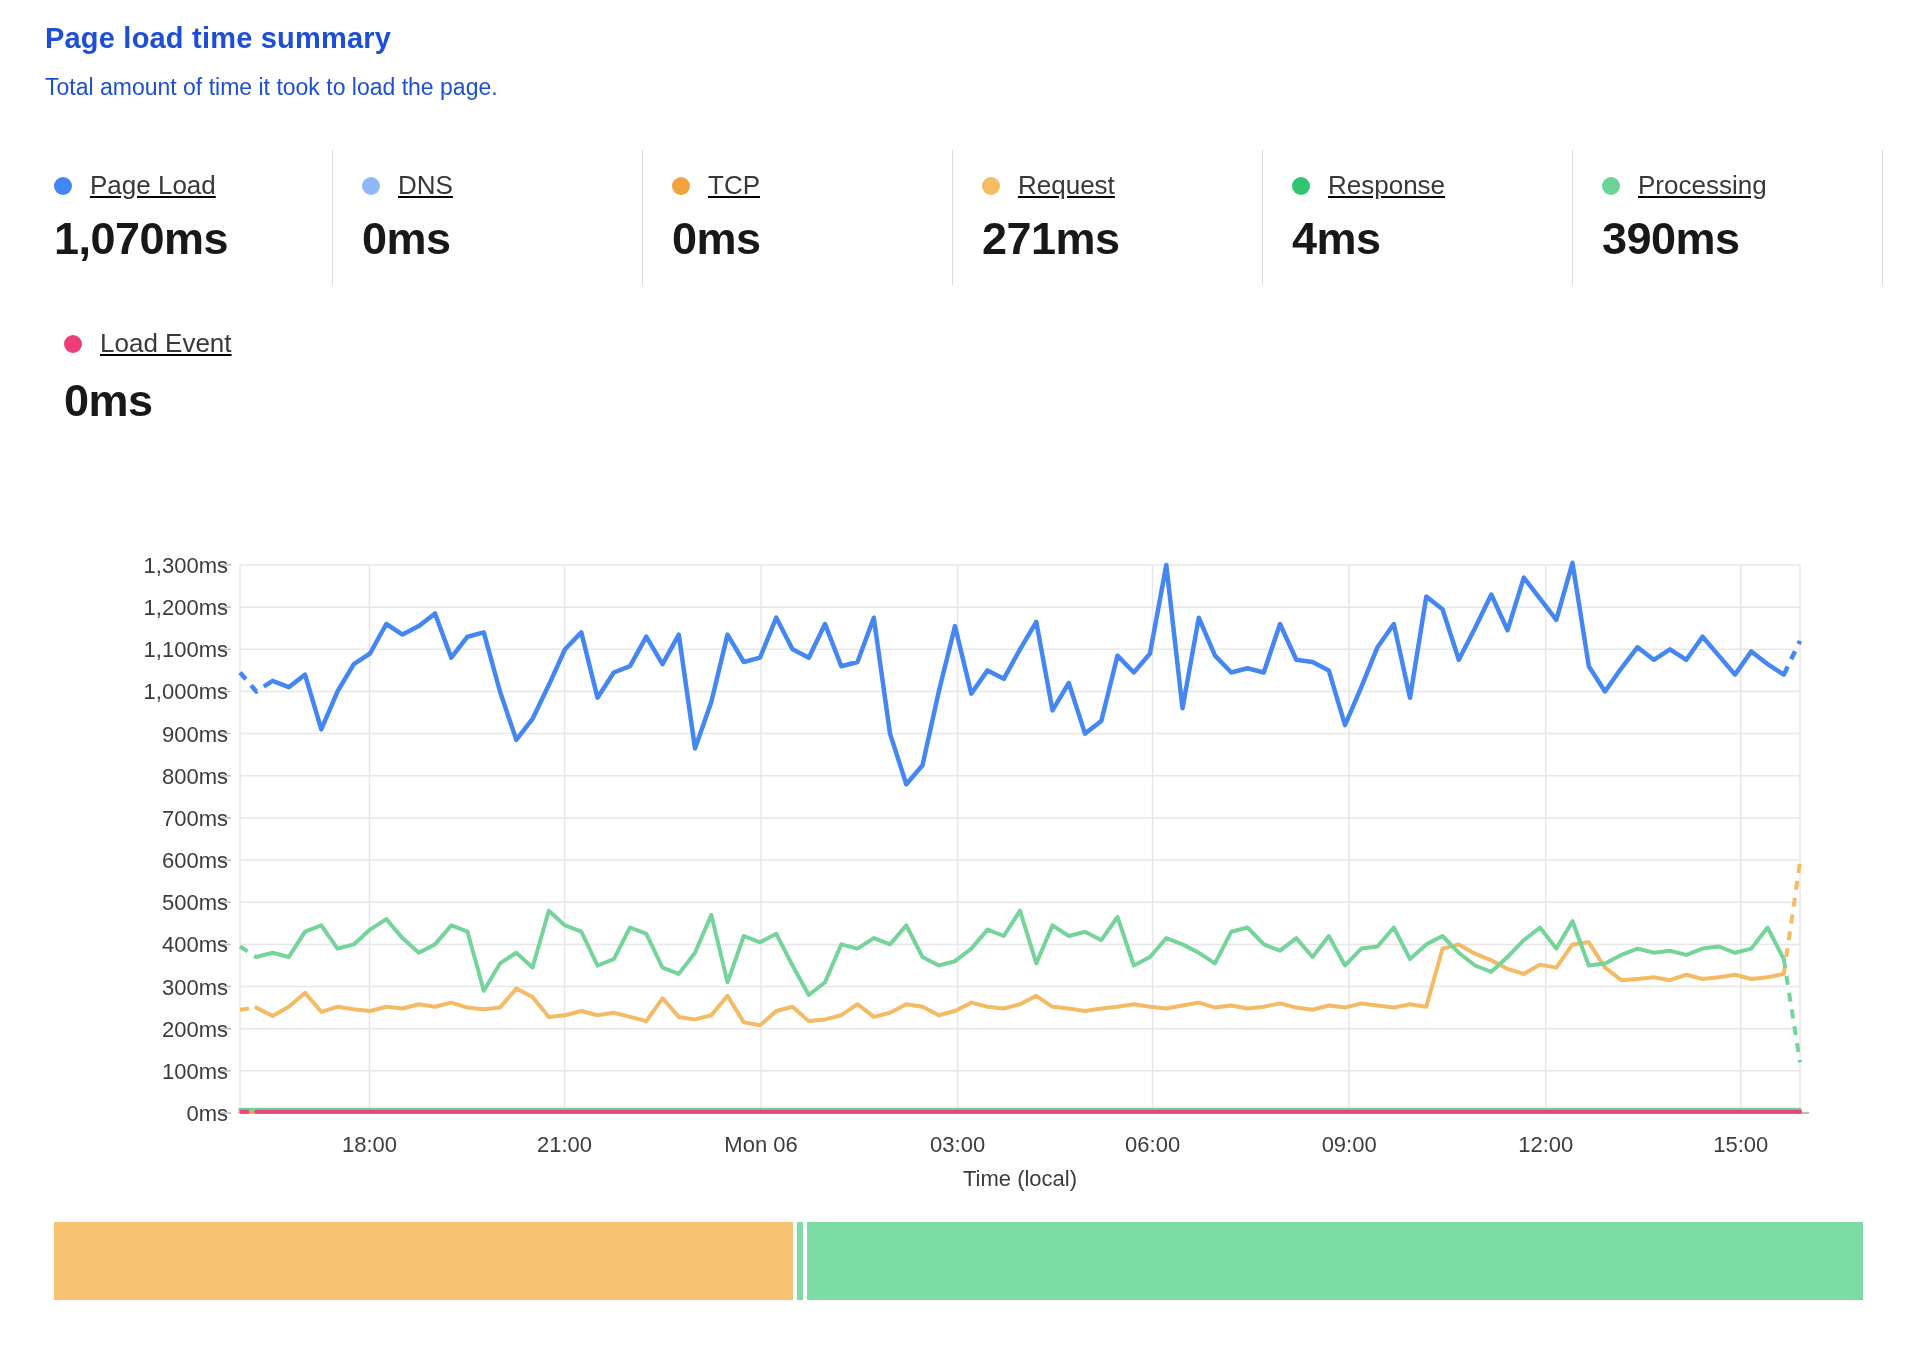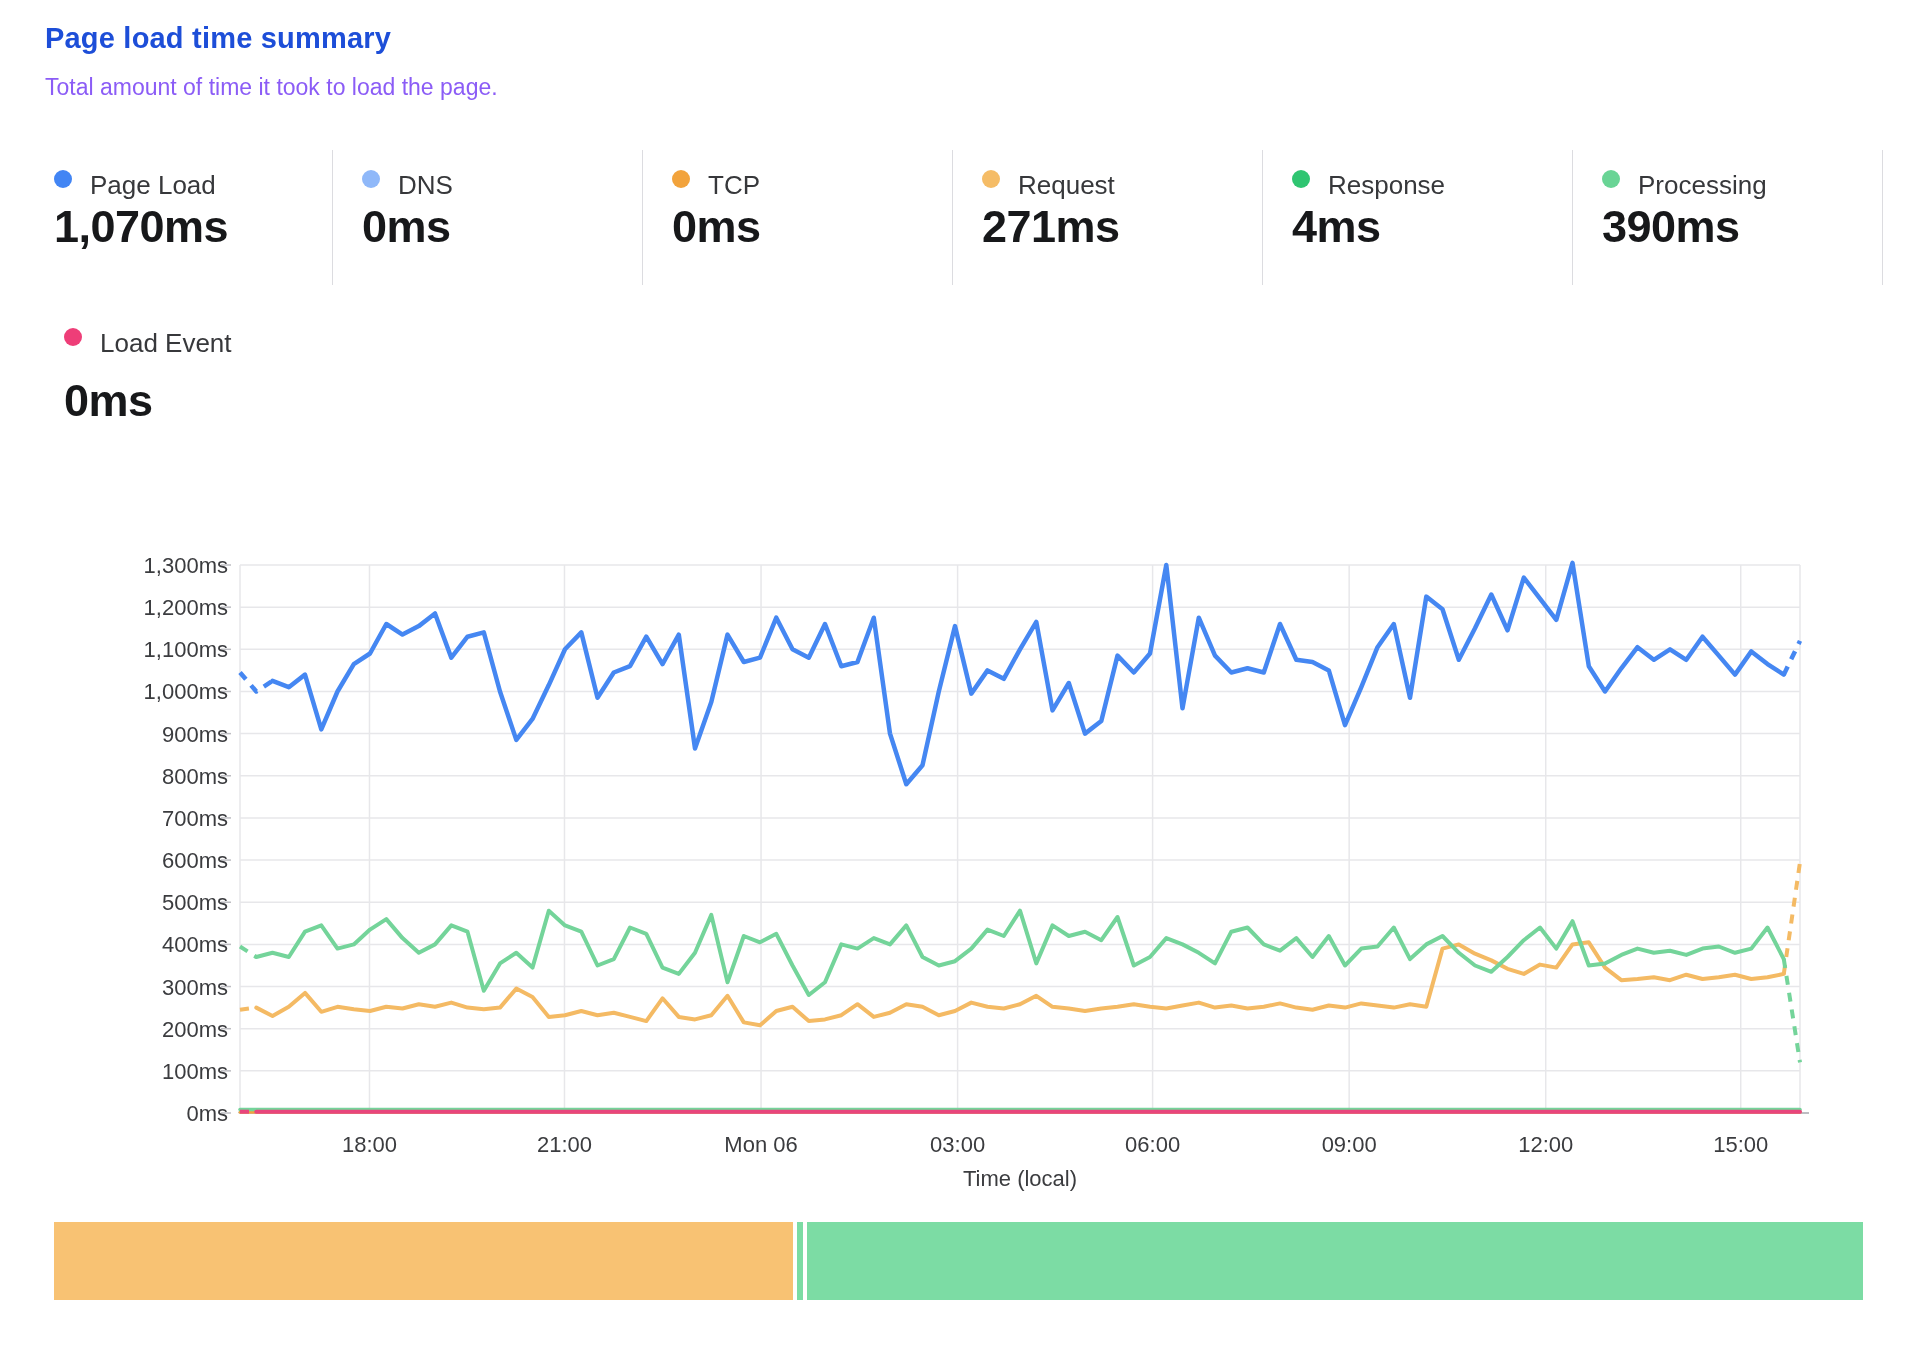--- a/index.html
+++ b/index.html
@@ -1,26 +1,26 @@
 <!DOCTYPE html>
 <html><head>
 <meta charset="utf-8">
 <style>
   html,body{margin:0;padding:0;background:#ffffff;width:1910px;height:1352px;overflow:hidden;
     font-family:"Liberation Sans", sans-serif;}
   .abs{position:absolute;}
   #page-title{left:45px;top:22px;font-size:29px;font-weight:700;color:#1d4ed8;letter-spacing:.2px;}
-  #page-subtitle{left:45px;top:74px;font-size:23px;font-weight:400;color:#8b5cf6;}
+  #page-subtitle{left:45px;top:74px;font-size:23px;font-weight:400;color:#1d4ed8;}
   #stats-row{left:45px;top:150px;width:1845px;height:135px;display:flex;}
   .stat-col{box-sizing:border-box;width:310px;padding:20px 0 0 29px;border-right:1px solid #dcdce0;}
   .stat-col:first-child{width:288px;padding-left:9px;}
-  .legend-line{display:flex;}
+  .legend-line{display:flex;align-items:center;text-decoration:underline;}
   .dot{width:18px;height:18px;border-radius:50%;flex:0 0 18px;}
   .stat-label{margin-left:18px;font-size:26px;color:#37383b;}
-  .stat-value{font-size:45px;font-weight:700;color:#17181a;letter-spacing:-0.5px;}
+  .stat-value{margin-top:12px;font-size:45px;font-weight:700;color:#17181a;letter-spacing:-0.5px;}
   #row2{left:55px;top:328px;padding-left:9px;}
   #row2 .stat-value{margin-top:16px;}
   #chart-svg{left:0;top:0;width:1910px;height:1352px;pointer-events:none;}
   .tick{font-size:22px;fill:#3b3c3f;}
   #bottom-bar{left:54px;top:1222px;width:1809px;height:78px;display:flex;gap:4px;}
   .bar-seg{height:100%;}
 </style>
 </head>
 <body>
 

